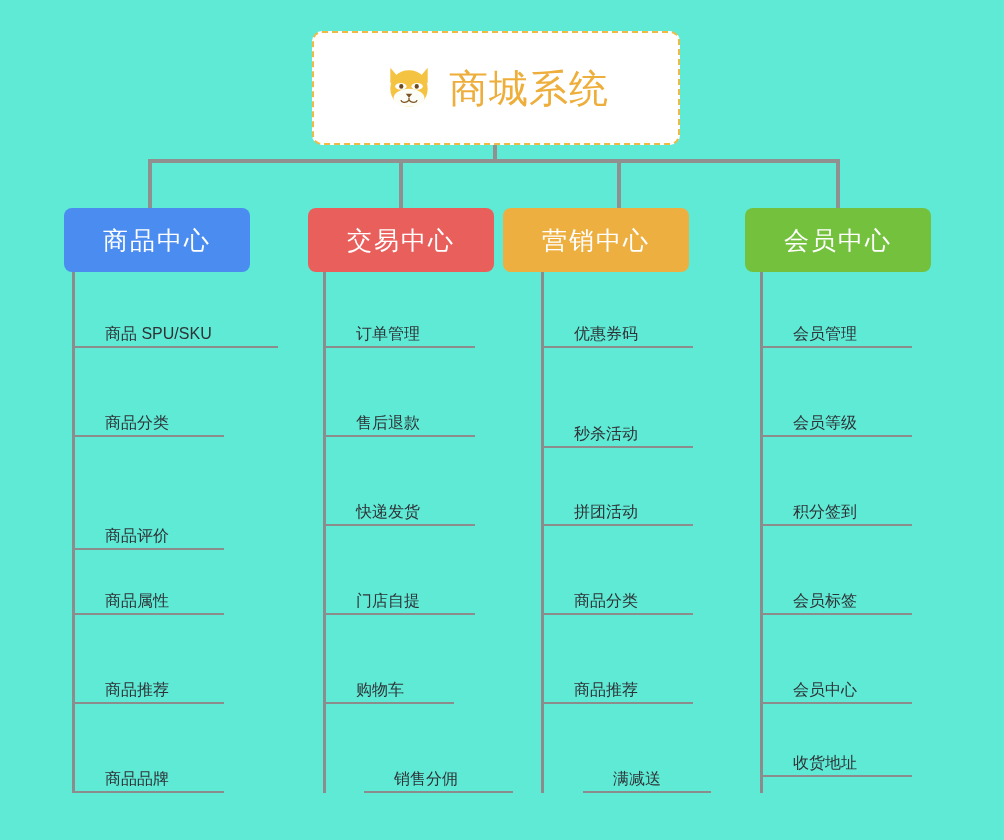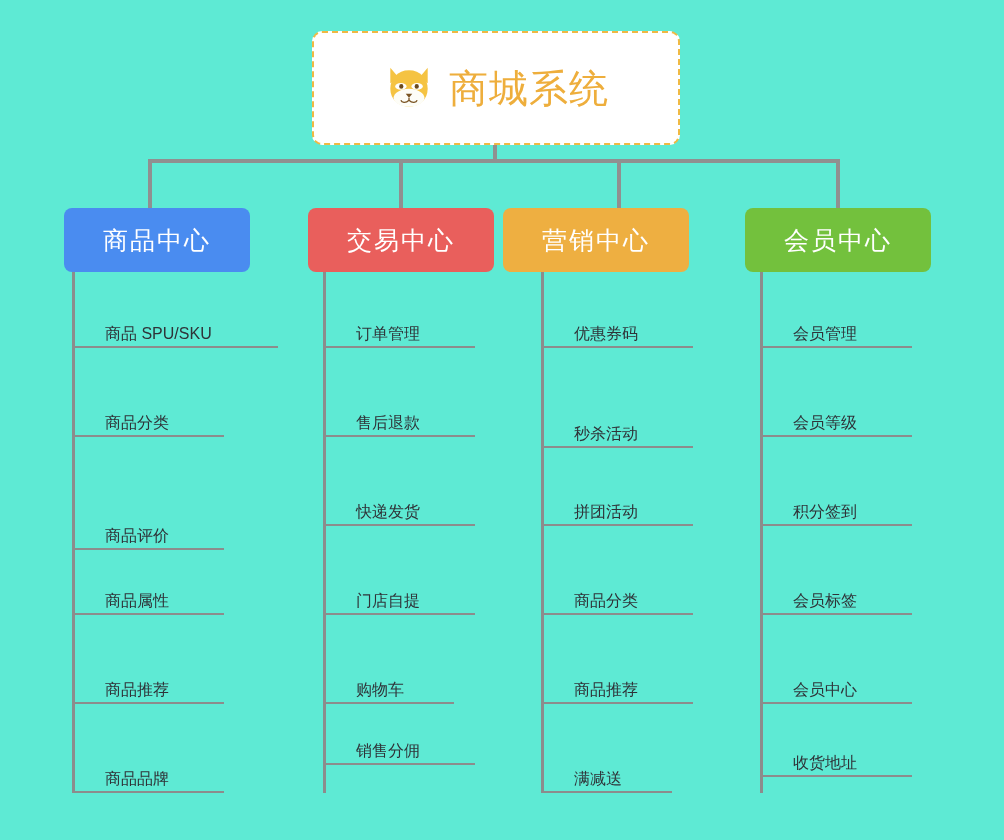--- a/index.html
+++ b/index.html
@@ -207,21 +207,21 @@
           <div class="leaf-underline" style="width: 149px;"></div>
         </div>
         <div class="leaf" style="top: 307px; width: 149px;">
           <div class="leaf-label">门店自提</div>
           <div class="leaf-underline" style="width: 149px;"></div>
         </div>
         <div class="leaf" style="top: 396px; width: 128px;">
           <div class="leaf-label">购物车</div>
           <div class="leaf-underline" style="width: 128px;"></div>
         </div>
-        <div class="leaf" style="top: 457px; width: 149px;">
+        <div class="leaf" style="top: 485px; width: 149px; margin-left: 38px;">
           <div class="leaf-label">销售分佣</div>
           <div class="leaf-underline" style="width: 149px;"></div>
         </div>
       </div>
       <div class="cat-header" style="left: 503px; background: rgb(238, 175, 65);">
         <div class="cat-header-label">营销中心</div>
       </div>
       <div class="branch" style="left: 541px;">
         <div class="trunk" style="height: 521px;"></div>
         <div class="leaf" style="top: 40px; width: 149px;">
@@ -237,21 +237,21 @@
           <div class="leaf-underline" style="width: 149px;"></div>
         </div>
         <div class="leaf" style="top: 307px; width: 149px;">
           <div class="leaf-label">商品分类</div>
           <div class="leaf-underline" style="width: 149px;"></div>
         </div>
         <div class="leaf" style="top: 396px; width: 149px;">
           <div class="leaf-label">商品推荐</div>
           <div class="leaf-underline" style="width: 149px;"></div>
         </div>
-        <div class="leaf" style="top: 485px; width: 128px;">
+        <div class="leaf" style="top: 485px; width: 128px; margin-left: 39px;">
           <div class="leaf-label">满减送</div>
           <div class="leaf-underline" style="width: 128px;"></div>
         </div>
       </div>
       <div class="cat-header" style="left: 745px; background: rgb(115, 193, 61);">
         <div class="cat-header-label">会员中心</div>
       </div>
       <div class="branch" style="left: 760px;">
         <div class="trunk" style="height: 521px;"></div>
         <div class="leaf" style="top: 40px; width: 149px;">

